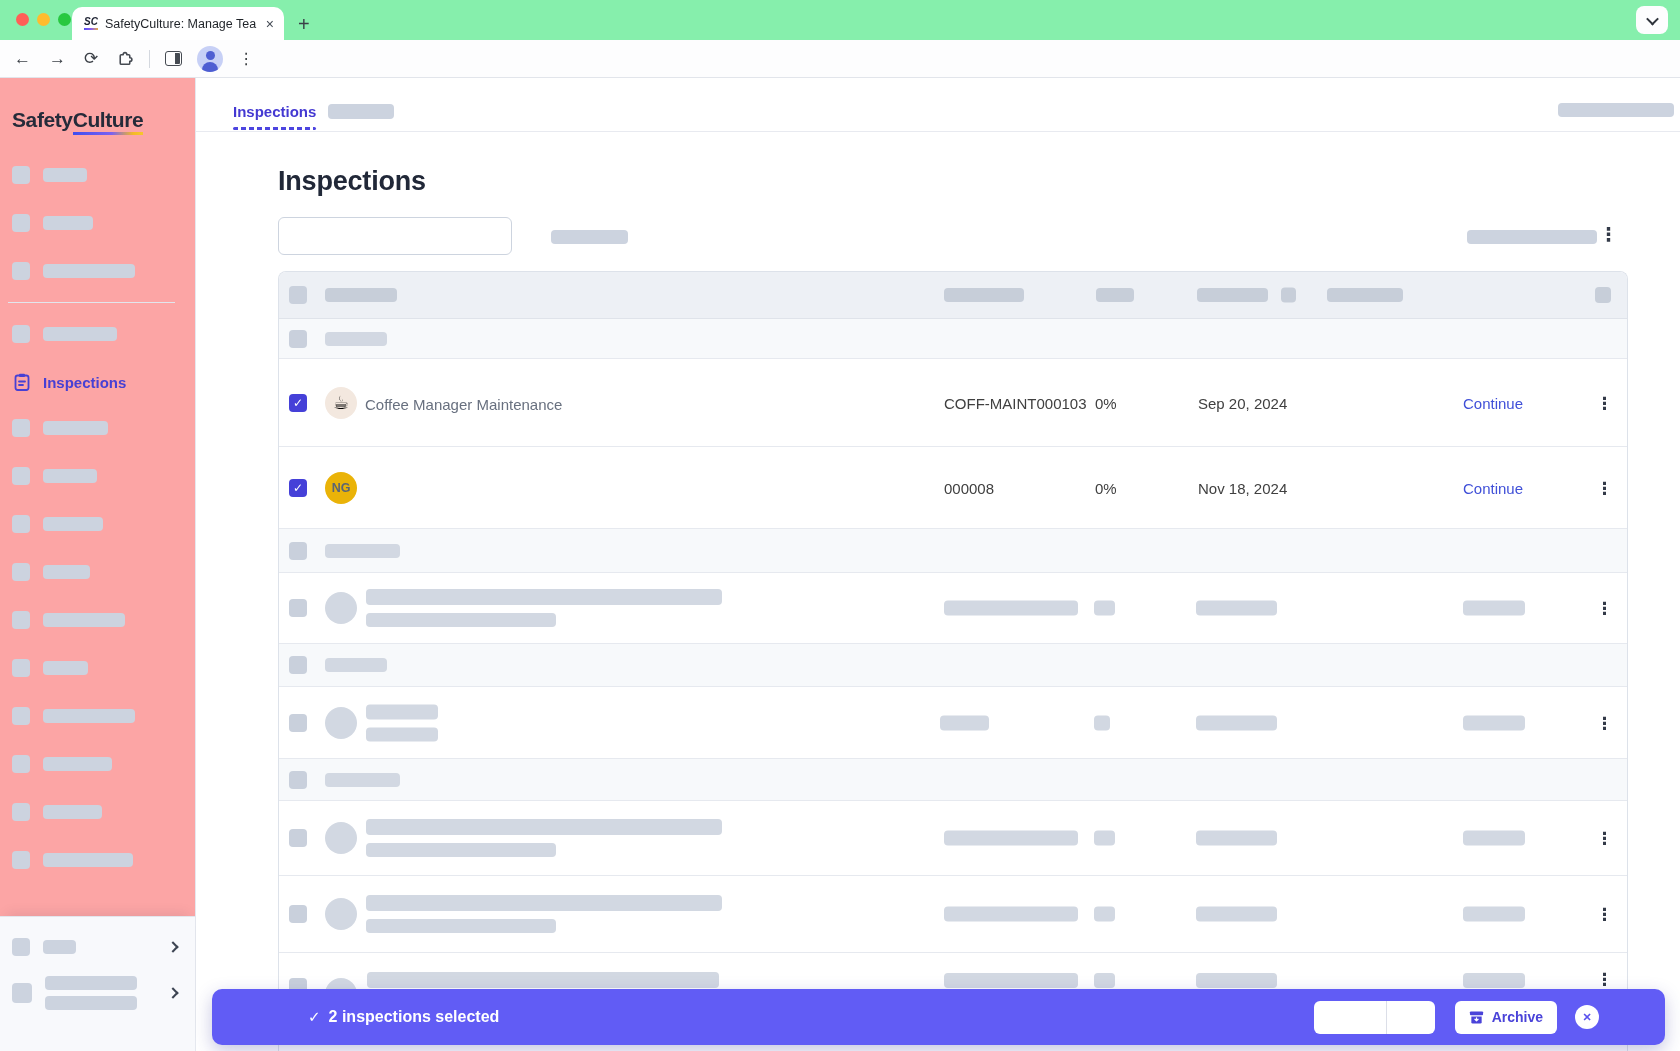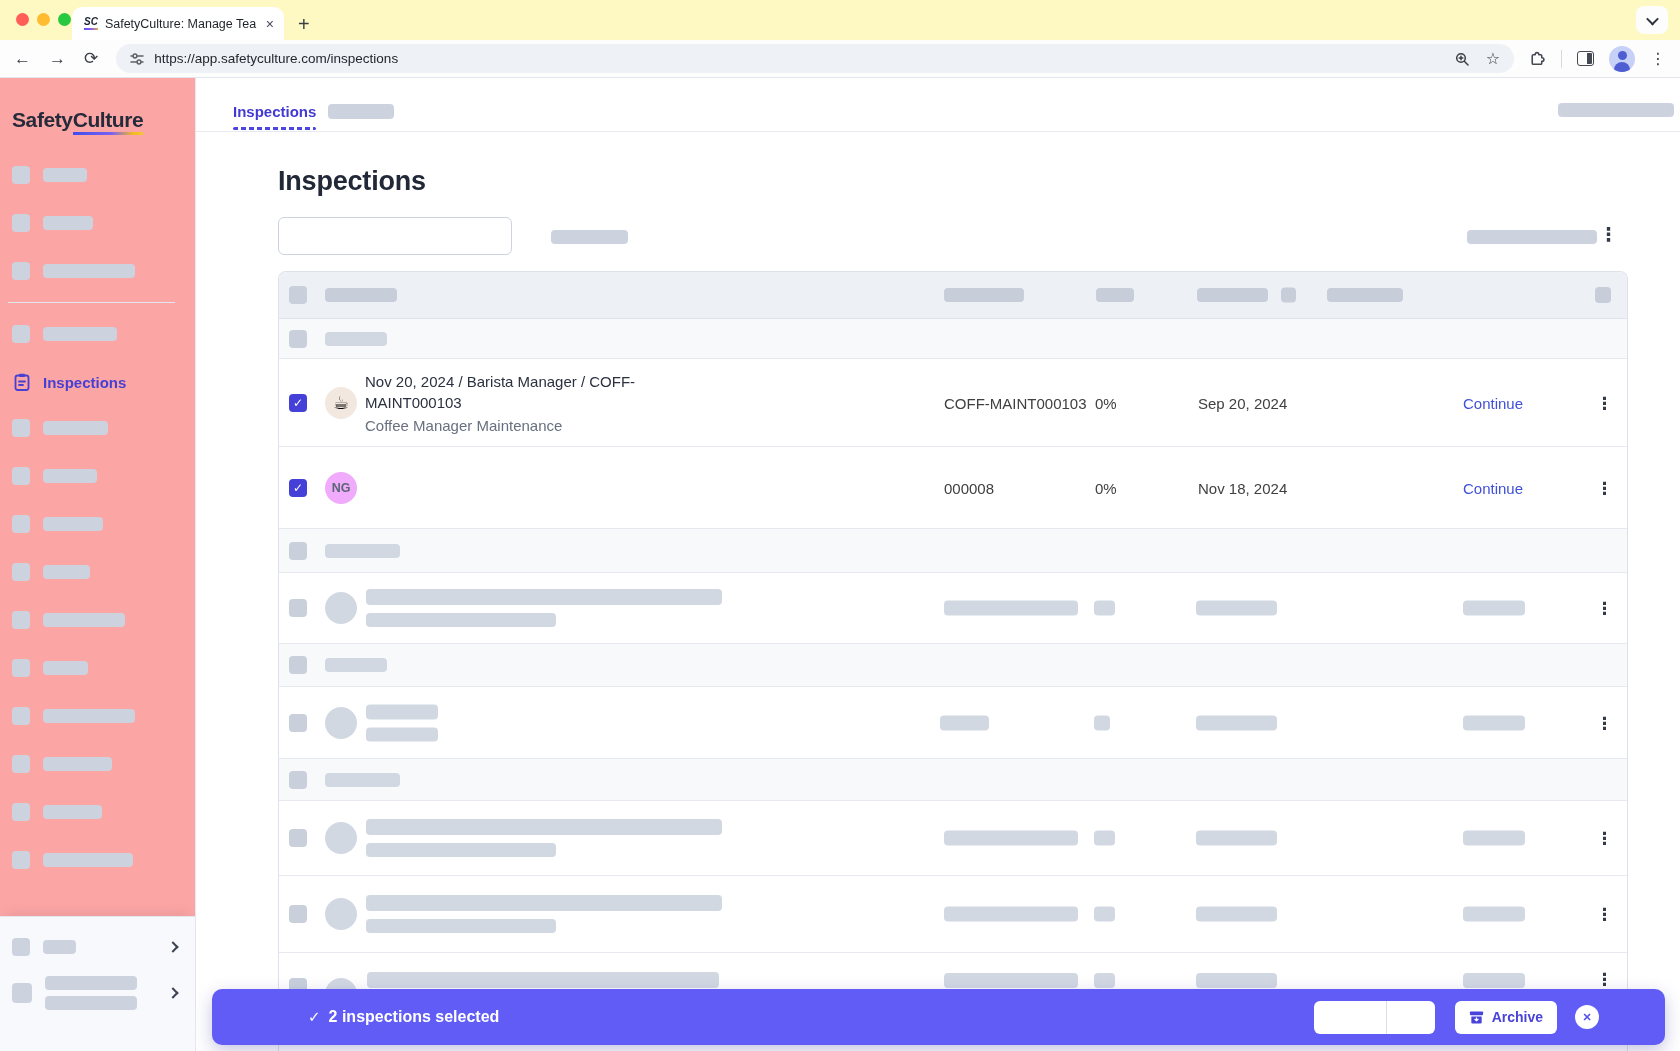--- a/index.html
+++ b/index.html
@@ -1,20 +1,20 @@
 <!DOCTYPE html>
 <html><head>
 <meta charset="utf-8">
 <style>
   * { margin:0; padding:0; box-sizing:border-box; }
   html,body { width:1680px; height:1051px; font-family:"Liberation Sans","DejaVu Sans",sans-serif; background:#fff; }
   .browser { position:relative; width:1680px; height:1051px; overflow:hidden; display:flex; flex-direction:column; }
 
   
-  .tabstrip { height:40px; background:#fef9c3; display:flex; align-items:flex-end; position:relative; flex:0 0 auto; }
+  .tabstrip { height:40px; background:#86efac; display:flex; align-items:flex-end; position:relative; flex:0 0 auto; }
   .lights { position:absolute; left:16px; top:13px; display:flex; gap:8px; }
   .light { width:13px; height:13px; border-radius:50%; }
   .light.r{background:#ff5f57}.light.y{background:#febc2e}.light.g{background:#28c840}
   .tab { margin-left:72px; width:212px; height:33px; background:#fff; border-radius:10px 10px 0 0; display:flex; align-items:center; padding:0 8px 0 12px; gap:7px; }
   .favicon { font-size:10px; font-weight:800; font-style:italic; color:#1b2030; line-height:10px; border-bottom:2px solid; border-image:linear-gradient(90deg,#4b4bf0,#8a5cf0,#f5b926) 1; padding-bottom:1px; }
   .tab-title { flex:1; font-size:12.5px; color:#1f2328; white-space:nowrap; overflow:hidden; }
   .tab-close { font-size:14px; color:#444b55; line-height:14px; padding:0 2px; cursor:default; }
   .newtab { font-size:20px; color:#3a3f47; margin:0 0 6px 14px; line-height:20px; }
   .strip-chevron { position:absolute; right:12px; top:6px; width:32px; height:28px; background:#fdfdfe; border-radius:8px; display:flex; align-items:center; justify-content:center; }
   .chev-d { width:9px; height:9px; border-right:2px solid #2f343c; border-bottom:2px solid #2f343c; transform:rotate(45deg) translate(-1px,-1px); }
@@ -122,39 +122,20 @@
     <span class="newtab">+</span>
     <div class="strip-chevron">
         <span class="chev-d"></span>
       </div>
   </div>
 
   <div class="toolbar">
     <span class="navic">←</span>
     <span class="navic">→</span>
     <span class="navic">⟳</span>
-    <div class="addressbar">
-      <svg width="14" height="14" viewBox="0 0 14 14">
-        <g stroke="#5f6368" stroke-width="1.5" stroke-linecap="round" fill="#eef1f6">
-          <line x1="1" y1="4" x2="13" y2="4"></line>
-            <line x1="1" y1="10" x2="13" y2="10"></line>
-          <circle cx="5" cy="4" r="1.9"></circle>
-            <circle cx="9" cy="10" r="1.9"></circle>
-        </g>
-      </svg>
-      <span class="url">https://app.safetyculture.com/inspections</span>
-      <div class="pill-right">
-        <svg width="16" height="16" viewBox="0 0 16 16" fill="none" stroke="#3c4043" stroke-width="1.5">
-          <circle cx="7" cy="7" r="4.3"></circle>
-            <path d="M10.3 10.3 L14 14" stroke-linecap="round"></path>
-            <path d="M7 5.2 v3.6 M5.2 7 h3.6" stroke-linecap="round"></path>
-        </svg>
-        <span class="star-ic">☆</span>
-      </div>
-    </div>
     <div class="tb-right">
       <svg width="18" height="18" viewBox="0 0 17 17">
         <path d="M5 4.5 h1.8 v-0.3 a1.7 1.7 0 0 1 3.4 0 v0.3 H12 a1 1 0 0 1 1 1 v1.8 h0.3 a1.7 1.7 0 0 1 0 3.4 H13 v1.8 a1 1 0 0 1 -1 1 H5 a1 1 0 0 1 -1 -1 V5.5 a1 1 0 0 1 1 -1 z" fill="none" stroke="#454a52" stroke-width="1.5" stroke-linejoin="round"></path>
       </svg>
       <span class="vdiv"></span>
       <span class="sidepanel">
           <i></i>
         </span>
       <span class="profile"></span>
       <span class="kebab-b">⋮</span>
@@ -281,33 +262,32 @@
 
           <div class="trow grow">
             <span class="cell c-check ckbox-skel"></span>
             <span class="cell skbar" style="left:46px;width:62px;height:14px"></span>
           </div>
 
           <div class="trow r1">
             <span class="cell c-check ckbox">✓</span>
             <span class="cell c-avatar avatar" style="background:#f3e8df;font-size:18px">☕</span>
             <div class="cell c-title">
-              <div class="rtitle">Nov 20, 2024 / Barista Manager / COFF-MAINT000103</div>
               <div class="rsub">Coffee Manager Maintenance</div>
             </div>
             <span class="cell c-doc rtext">COFF-MAINT000103</span>
             <span class="cell c-score rtext">0%</span>
             <span class="cell c-date rtext">Sep 20, 2024</span>
             <span class="cell c-action rlink">Continue</span>
             <span class="cell c-kebab kebab">⋮</span>
           </div>
 
           <div class="trow r2">
             <span class="cell c-check ckbox">✓</span>
-            <span class="cell c-avatar avatar" style="background:#f0abfc;font-size:12.5px;font-weight:700;color:#5b6474">NG</span>
+            <span class="cell c-avatar avatar" style="background:#eab308;font-size:12.5px;font-weight:700;color:#5b6474">NG</span>
             <span class="cell c-doc rtext">000008</span>
             <span class="cell c-score rtext">0%</span>
             <span class="cell c-date rtext">Nov 18, 2024</span>
             <span class="cell c-action rlink">Continue</span>
             <span class="cell c-kebab kebab">⋮</span>
           </div>
 
           <div class="trow grow h44">
             <span class="cell c-check ckbox-skel"></span>
             <span class="cell skbar" style="left:46px;width:75px;height:14px"></span>

